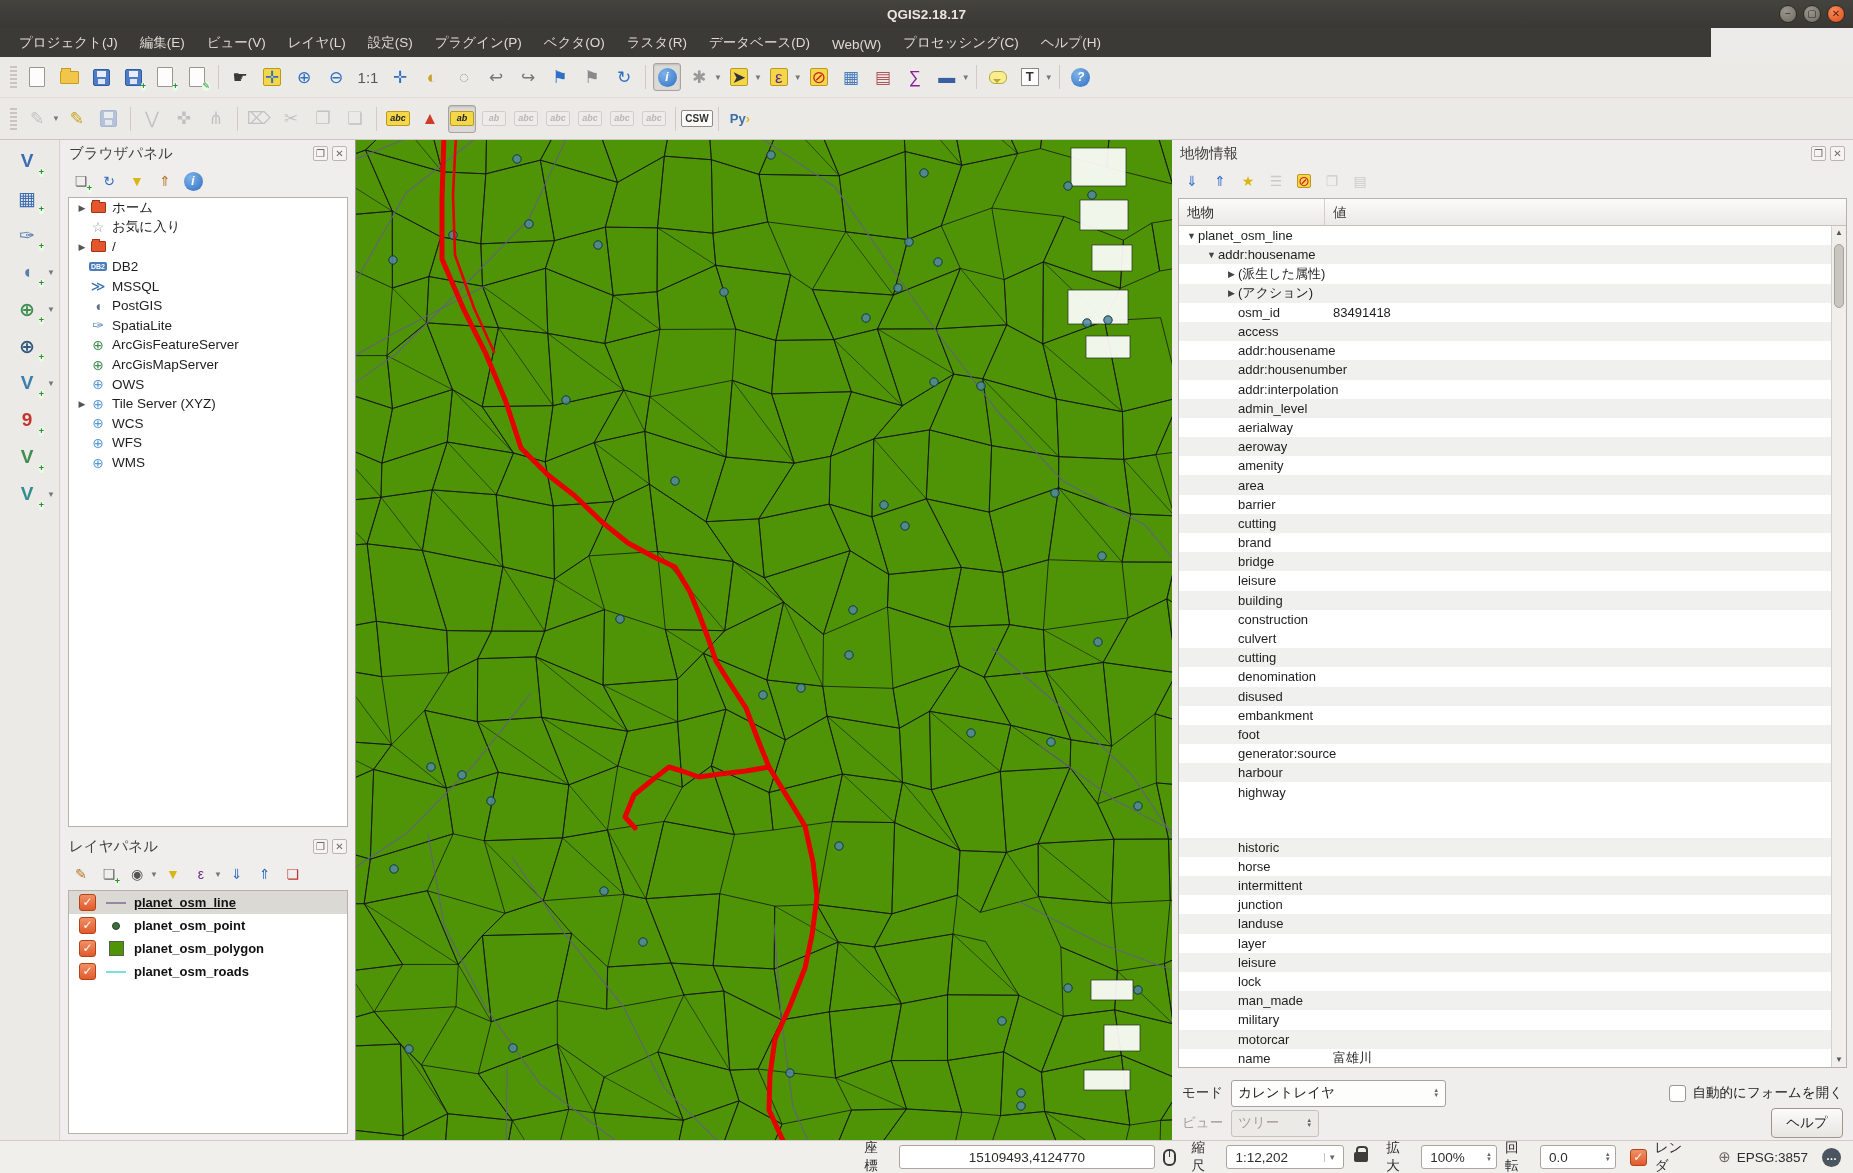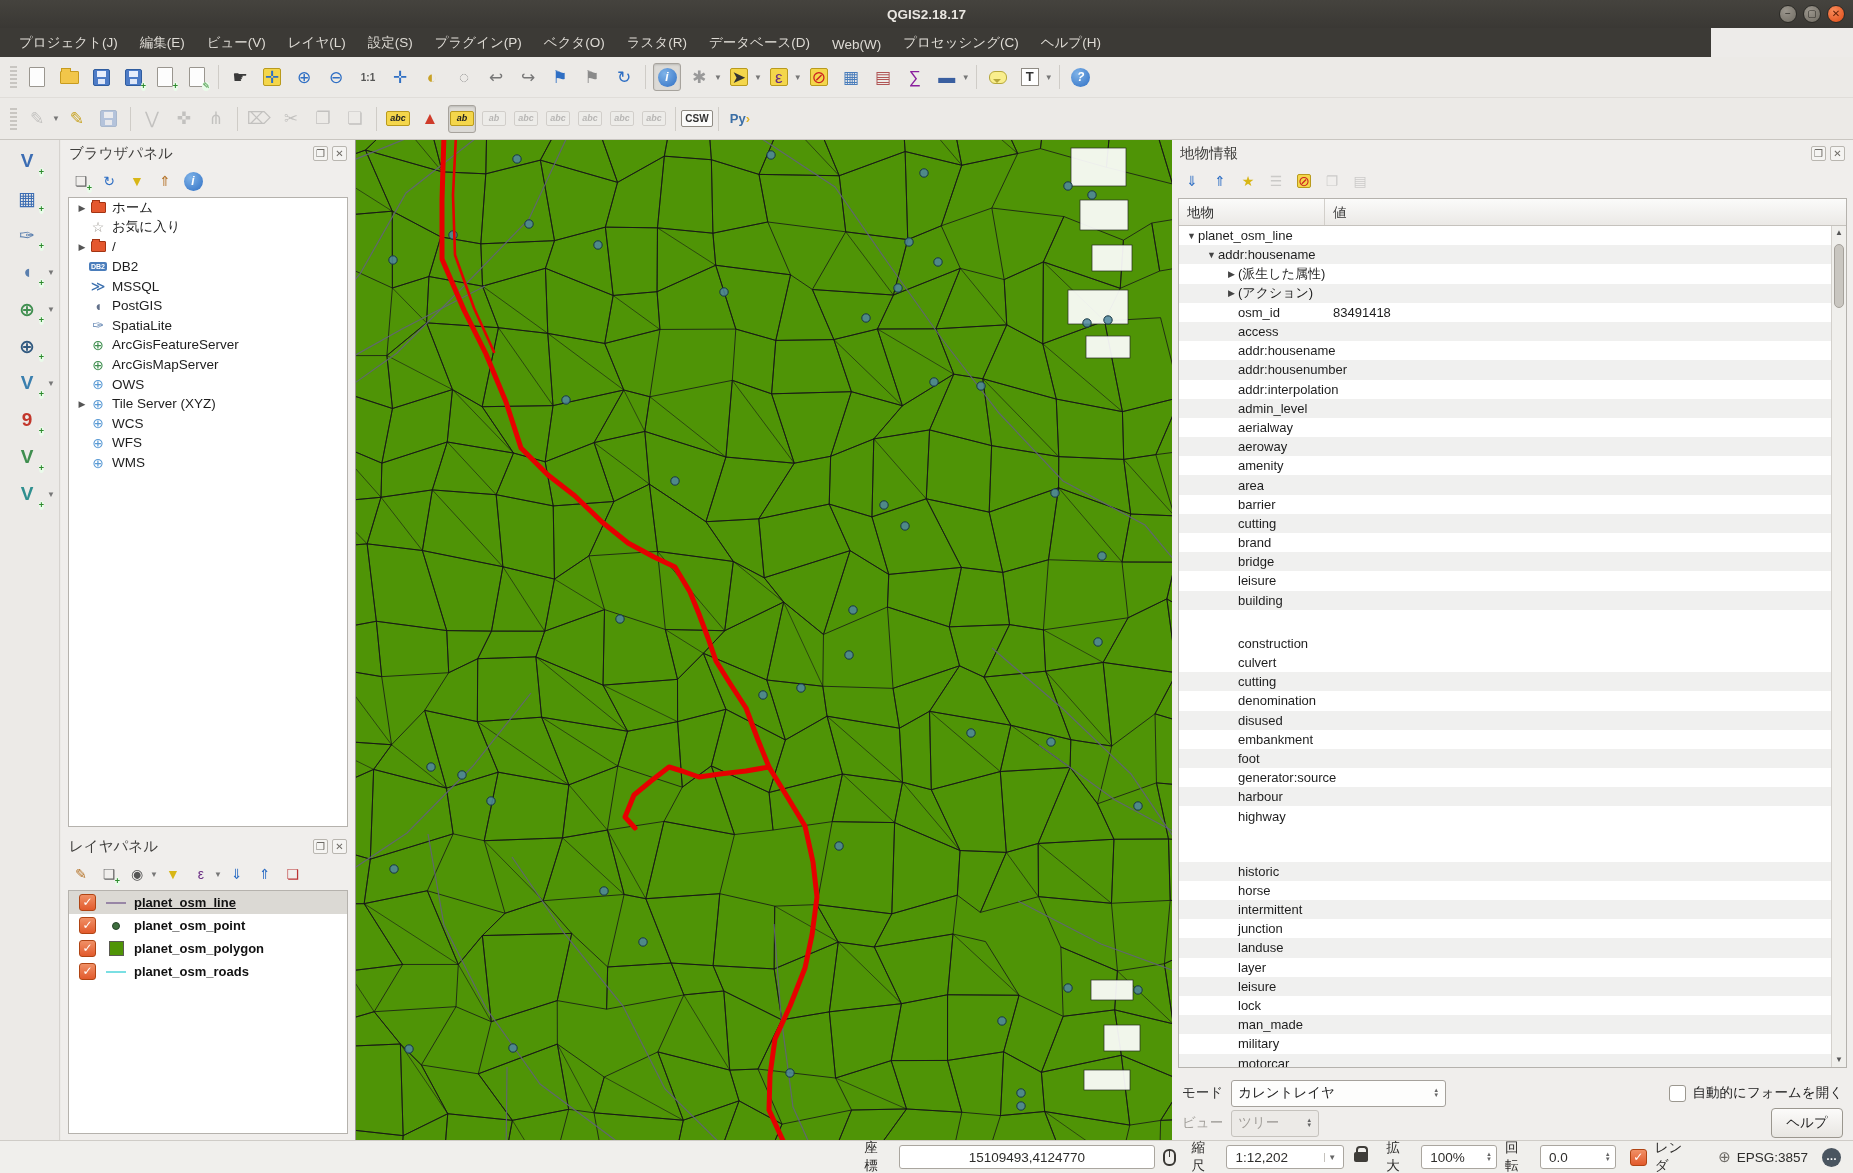--- a/index.html
+++ b/index.html
@@ -51,21 +51,21 @@
   .mi-bubble { width:18px; height:13px; background:#f9ee8d; border:1px solid #b7a83c; border-radius:6px; position:relative; }
   .mi-bubble:after { content:""; position:absolute; left:3px; bottom:-4px; border:4px solid transparent; border-top-color:#b7a83c; }
   .mi-T { width:18px; height:18px; background:#fff; border:1px solid #8f8b84; font-size:13px; font-weight:bold;
     color:#333; text-align:center; line-height:16px; }
   .mi-abc { min-width:24px; height:15px; background:#f1f0ee; border:1px solid #a29d96; border-radius:2px;
     font-size:9px; font-weight:bold; color:#555; text-align:center; line-height:13px; padding:0 2px; font-style:italic; }
   .mi-abc.hot { background:#f4d64b; border-color:#b99a1d; color:#222; }
   .mi-py { font-weight:bold; font-size:13px; color:#3a6ea5; }
   .mi-py b { color:#e0b428; }
   .mi-textbox { background:#fbfbfa; border:1px solid #8f8b84; border-radius:2px; font-size:10px; font-weight:bold; padding:2px 3px; color:#333; }
-  .t11 { font-size:10px; font-weight:bold; }
+  .t11 { font-size:15px; font-weight:normal; }
 
   
   #workspace { position:absolute; left:0; top:140px; width:1853px; height:1000px; background:#eceae7; }
 
   
   #side-toolbar { position:absolute; left:0; top:0; width:60px; height:1000px; border-right:1px solid #d6d3cf; }
   .sbtn { position:relative; width:30px; height:30px; margin:6px auto 7px 12px; display:flex; align-items:center; justify-content:center; }
   .sbtn .gl { font-size:19px; font-weight:bold; }
   .sbtn .dd { position:absolute; right:-14px; top:11px; }
   .sbtn .badge { right:-2px; bottom:-1px; }
@@ -1292,21 +1292,21 @@
             <span class="ilbl">bridge</span>
           </div>
           <div class="irow" style="position: relative; padding-left: 46px;">
             <span class="exp"></span>
             <span class="ilbl">leisure</span>
           </div>
           <div class="irow alt" style="position: relative; padding-left: 46px;">
             <span class="exp"></span>
             <span class="ilbl">building</span>
           </div>
-          <div class="irow" style="position: relative; padding-left: 46px; margin-top: 24px;">
+          <div class="irow" style="position: relative; padding-left: 46px;">
             <span class="exp"></span>
             <span class="ilbl">construction</span>
           </div>
           <div class="irow" style="position: relative; padding-left: 46px;">
             <span class="exp"></span>
             <span class="ilbl">culvert</span>
           </div>
           <div class="irow alt" style="position: relative; padding-left: 46px;">
             <span class="exp"></span>
             <span class="ilbl">cutting</span>

